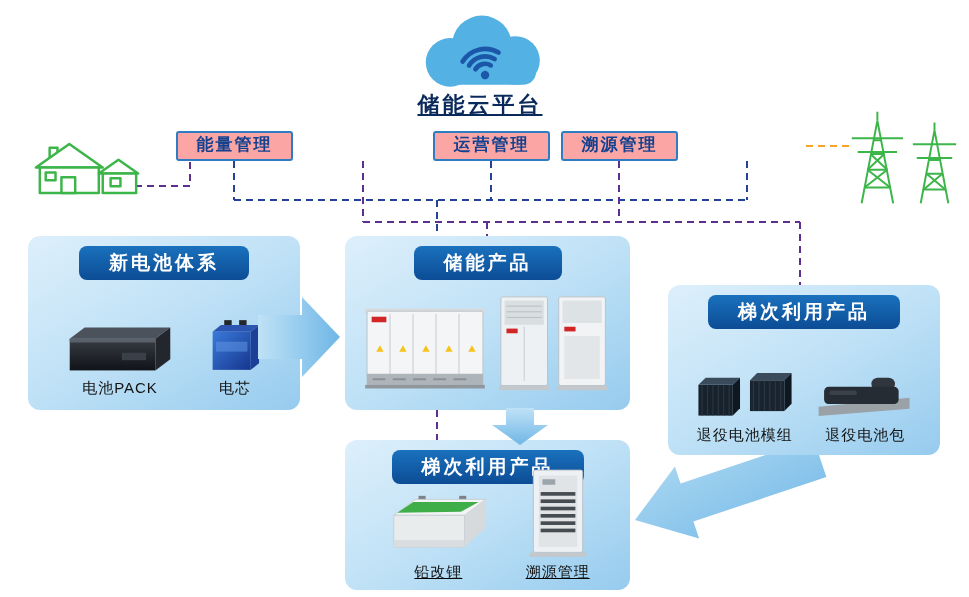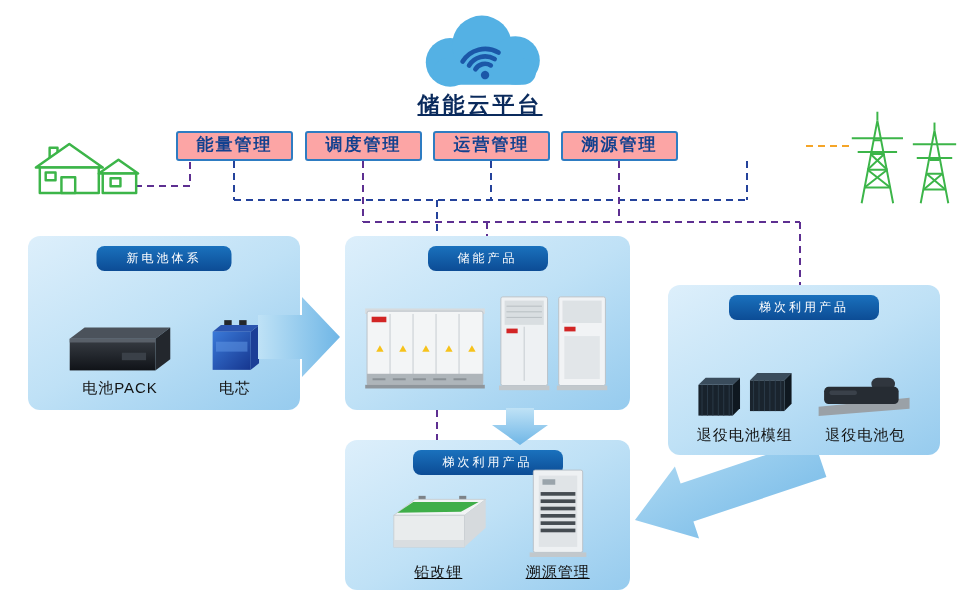--- a/index.html
+++ b/index.html
@@ -19,21 +19,21 @@
     font-weight:bold;font-size:17px;color:#12418f;letter-spacing:2px;z-index:2;box-sizing:border-box;}
   #mgmt-0{left:176px;} #mgmt-1{left:305px;} #mgmt-2{left:433px;} #mgmt-3{left:561px;} #mgmt-4{left:689px;}
 
   .scene-icon{position:absolute;z-index:2;}
   #house{left:28px;top:136px;width:118px;height:64px;}
   #towers{left:838px;top:108px;width:128px;height:100px;}
 
   .panel{position:absolute;border-radius:12px;z-index:2;
     background:linear-gradient(150deg,#ddeffb 0%,#bfe1f6 50%,#96cbee 100%);}
   .panel-header{position:absolute;top:10px;left:50%;transform:translateX(-50%);
-    background:linear-gradient(#1a71bd,#0c4c95);color:#fff;font-weight:normal;font-size:12px;
+    background:linear-gradient(#1a71bd,#0c4c95);color:#fff;font-weight:bold;font-size:19px;
     padding:4px 30px;border-radius:8px;white-space:nowrap;letter-spacing:3px;}
   .panel-body{position:absolute;left:6px;right:6px;display:flex;justify-content:space-evenly;align-items:flex-end;}
   figure{margin:0;display:flex;flex-direction:column;align-items:center;gap:3px;}
   figcaption{font-size:15px;color:#131313;letter-spacing:1px;}
 
   #panel-new-battery{left:28px;top:236px;width:272px;height:174px;}
   #panel-new-battery .panel-body{bottom:12px;}
   #panel-storage{left:345px;top:236px;width:285px;height:174px;}
   #panel-storage .panel-body{bottom:16px;}
   #panel-echelon-system{left:668px;top:285px;width:272px;height:170px;}
@@ -76,23 +76,20 @@
         <circle cx="0" cy="14" r="4.5" fill="#1b57a8"></circle>
         <path d="M-8.5,5.5 A12,12 0 0 1 8.5,5.5 M-14.1,-0.1 A20,20 0 0 1 14.1,-0.1 M-19.8,-5.8 A28,28 0 0 1 19.8,-5.8" stroke="#1b57a8" stroke-width="5" fill="none" stroke-linecap="round"></path>
       </g>
     </svg>
   </div>
   <div class="main-title">储能云平台</div>
 
   <div class="mgmt" id="mgmt-0">
     <span>能量管理</span>
     </div>
-  <div class="mgmt" id="mgmt-1">
-    <span>调度管理</span>
-    </div>
   <div class="mgmt" id="mgmt-2">
     <span>运营管理</span>
     </div>
   <div class="mgmt" id="mgmt-3">
     <span>溯源管理</span>
     </div>
 
   <svg class="scene-icon" id="house" viewBox="0 0 120 65">
     <g stroke="#3cb549" stroke-width="2.5" fill="#fff" stroke-linejoin="round">
       <rect x="22" y="12" width="8" height="16"></rect>

